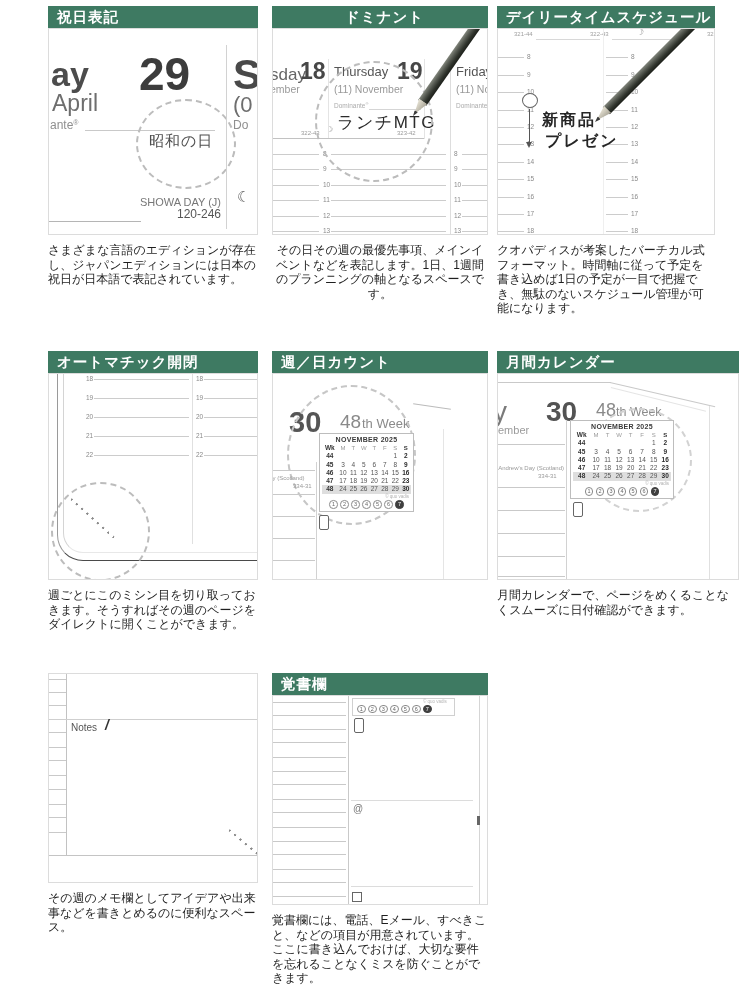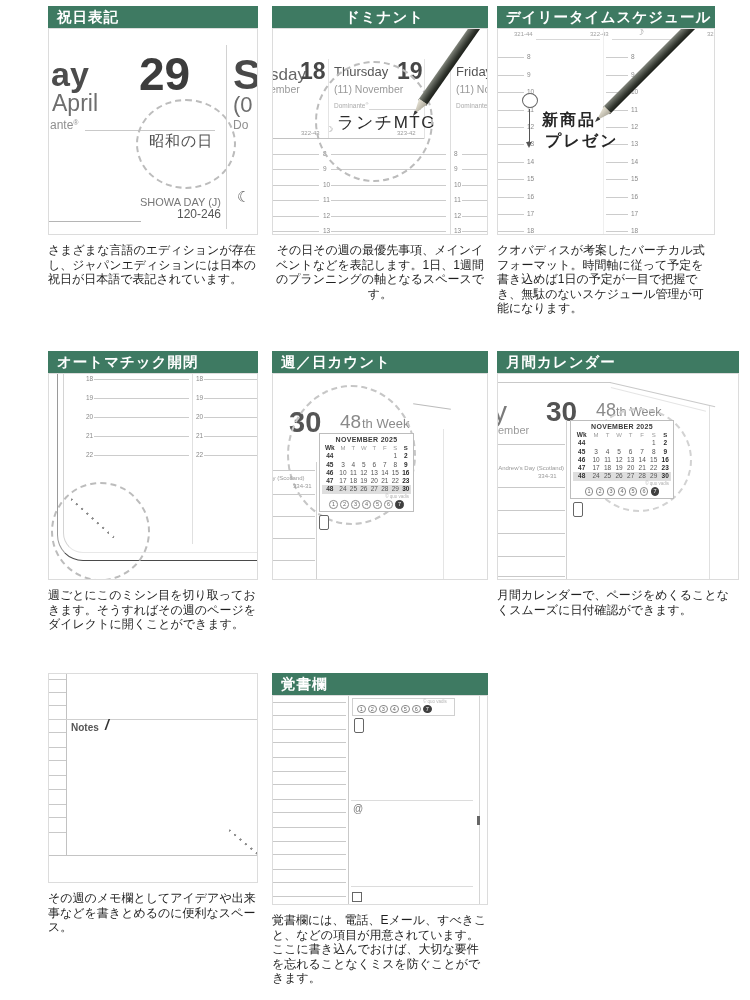--- a/index.html
+++ b/index.html
@@ -544,21 +544,21 @@
       <i class="hl" style="left:0;top:58px;width:17px;"></i>
       <i class="hl" style="left:0;top:73px;width:17px;"></i>
       <i class="hl" style="left:0;top:86px;width:17px;"></i>
       <i class="hl" style="left:0;top:101px;width:17px;"></i>
       <i class="hl" style="left:0;top:115px;width:17px;"></i>
       <i class="hl" style="left:0;top:130px;width:17px;"></i>
       <i class="hl" style="left:0;top:143px;width:17px;"></i>
       <i class="hl" style="left:0;top:158px;width:17px;"></i>
       <i class="vl" style="left:17px;top:0;height:181px;background:#c2c2c2;"></i>
       <i class="hl" style="left:0;top:45px;width:210px;background:#cfcfcf;"></i>
-      <span class="t" style="left:22px;top:48px;font-size:10px;font-weight:bold;color:#555;">Notes</span>
+      <span class="t" style="left:22px;top:48px;font-size:10px;font-weight:normal;color:#555;">Notes</span>
       <span class="t" style="left:56px;top:44px;font-size:14px;font-style:italic;font-weight:bold;color:#333;">/</span>
       <i class="dotline" style="left:180px;top:155px;width:40px;transform:rotate(40deg);"></i>
       <i class="hl" style="left:0;top:181px;width:210px;background:#c4c4c4;"></i>
     </div>
     <p class="panel-caption">その週のメモ欄としてアイデアや出来事などを書きとめるのに便利なスペース。</p>
   </section>
 
   <section class="panel" style="left:272px;top:673px;width:216px;">
     <div class="panel-header"><span>覚書欄</span></div>
     <div class="panel-image" style="height:208px;">

